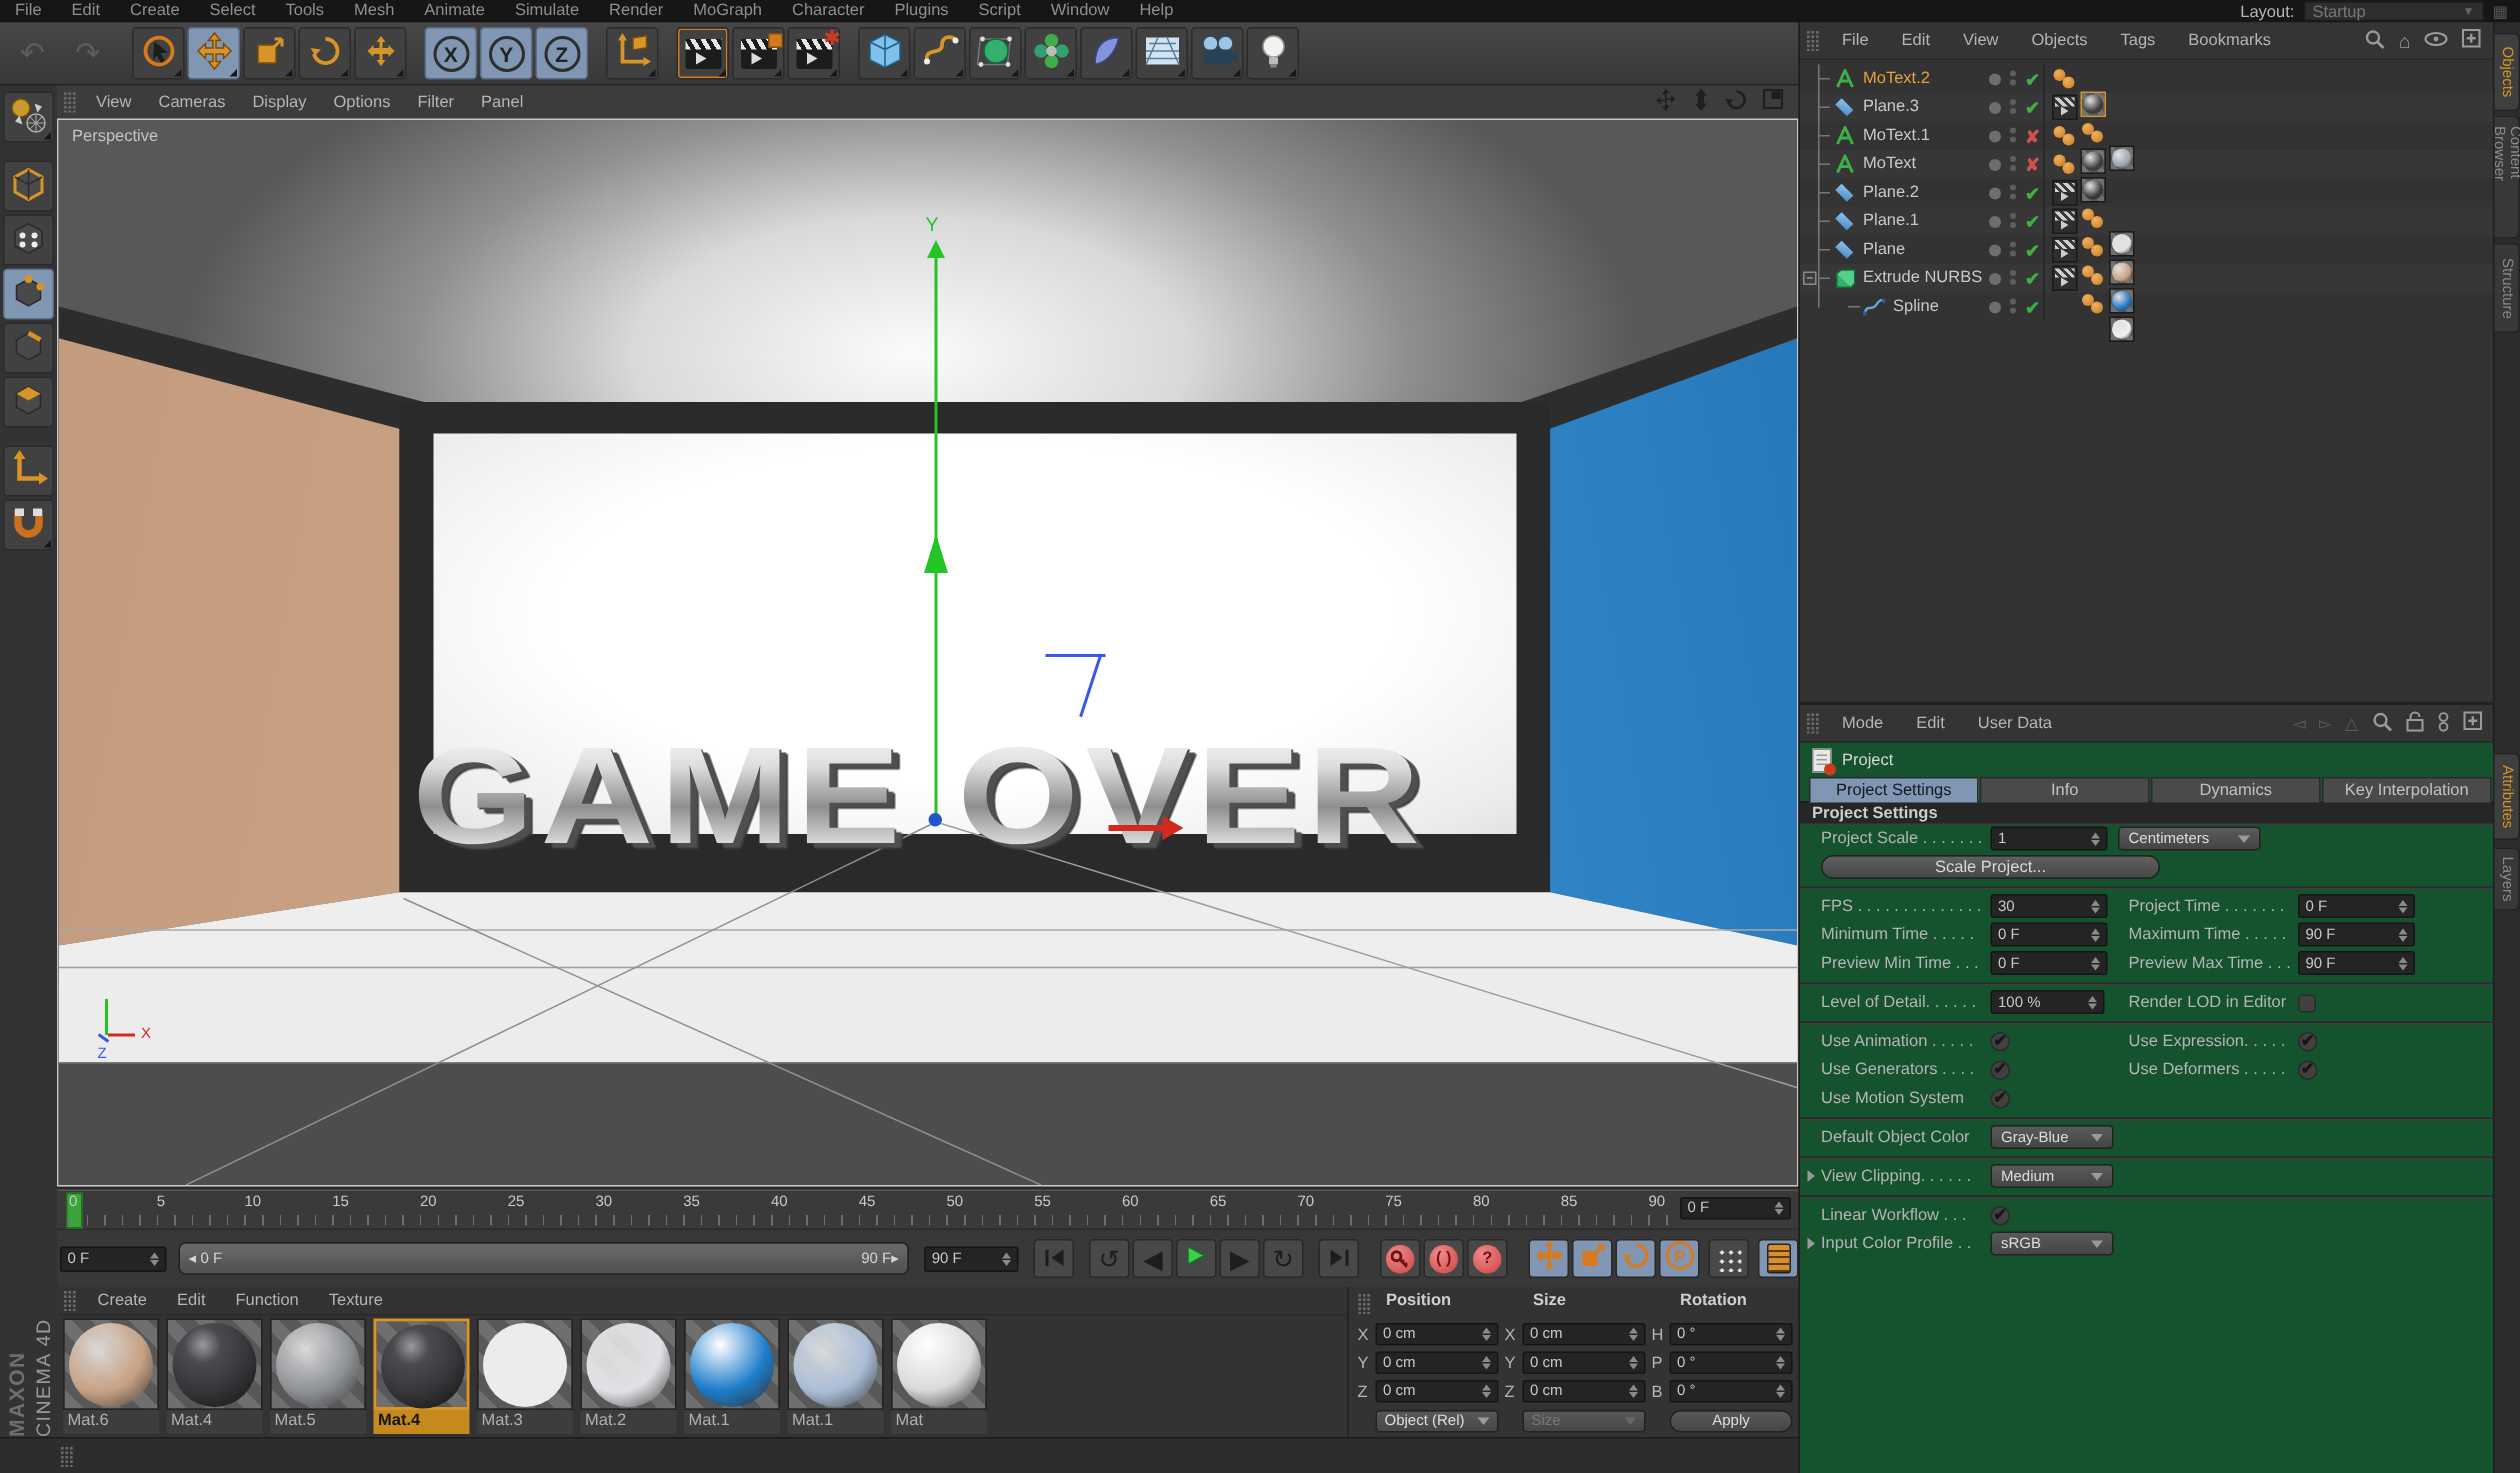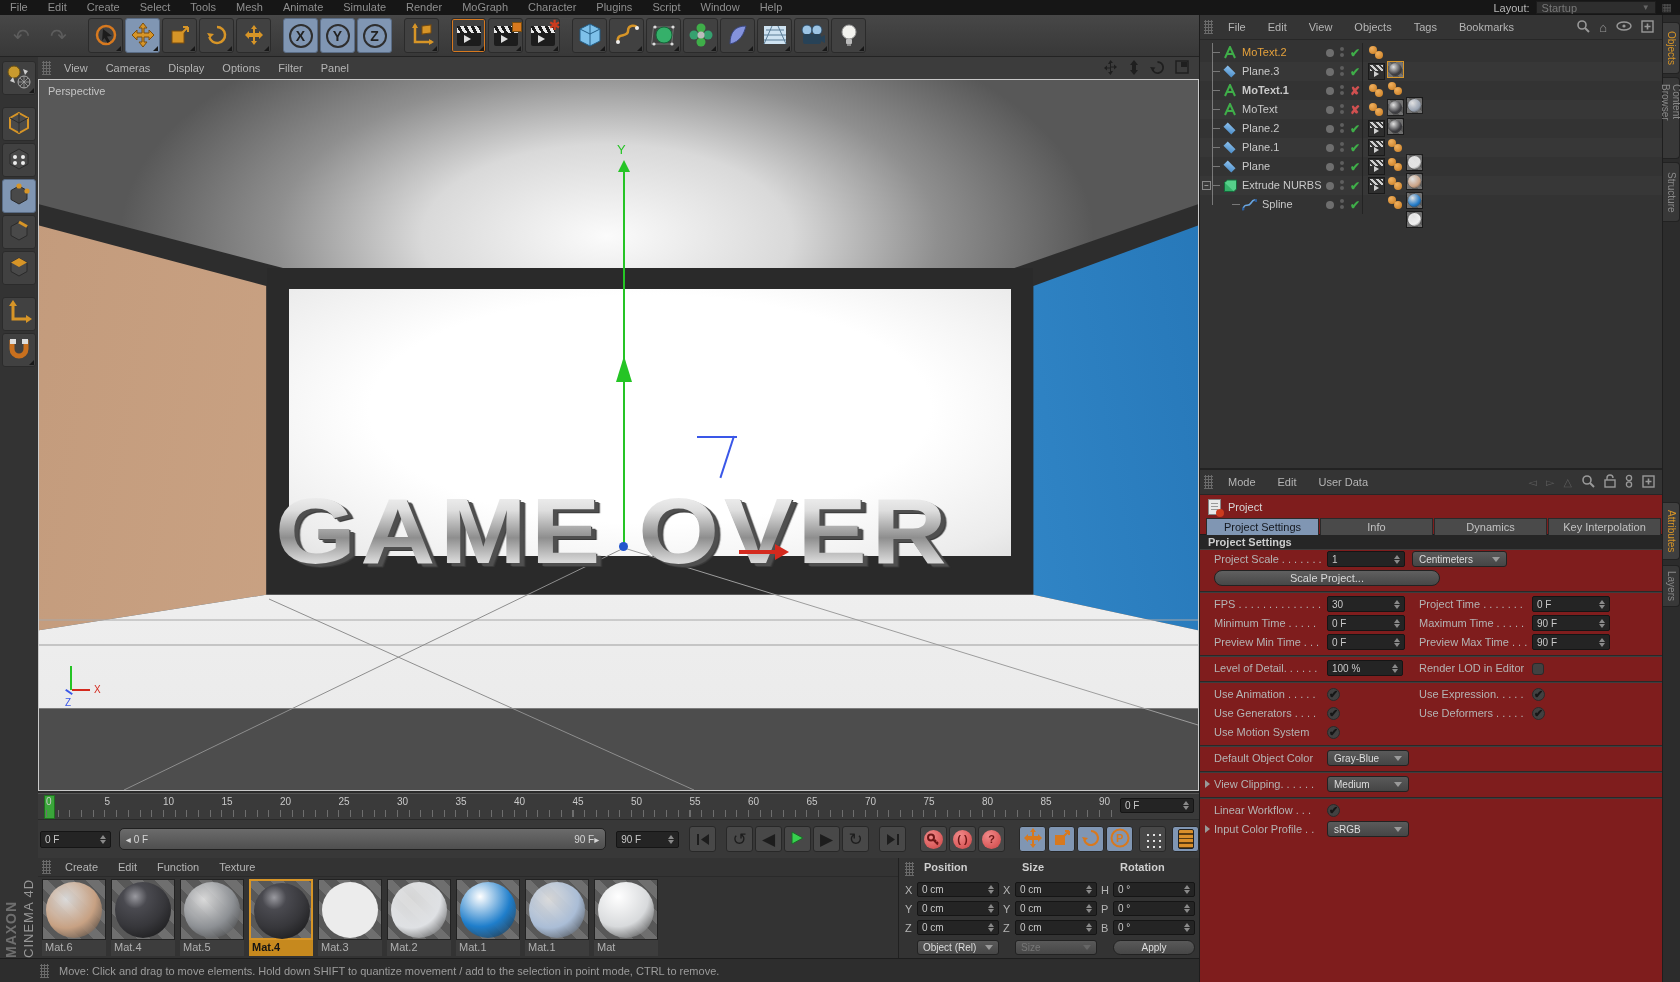--- a/index.html
+++ b/index.html
@@ -150,21 +150,21 @@
   .rendertag::before{content:'';position:absolute;left:1px;top:1px;right:1px;height:6px;
     background:repeating-linear-gradient(45deg,#cfcfcf 0 2px,#383838 2px 4px)}
   .rendertag::after{content:'';position:absolute;left:5px;bottom:2px;width:0;height:0;
     border-top:3px solid transparent;border-bottom:3px solid transparent;border-left:5px solid #cfcfcf}
   .mattag{border:1px solid #1a1a1a;background:repeating-linear-gradient(45deg,#6f6f6f 0 4px,#565656 4px 8px);position:relative}
   .mattag.selmat{border:1px solid #d79527}
   .mattag .mb{position:absolute;left:1px;top:1px;width:13px;height:13px;border-radius:50%}
   .expander{position:absolute;left:6px;top:5px;width:9px;height:9px;background:#3c3c3c;border:1px solid #8a8a8a;
     color:#cfcfcf;font-size:8px;line-height:7px;text-align:center}
   
-  #attr{position:absolute;left:0;top:453px;width:463px;bottom:0;background:#7f1d1d;border-top:2px solid #222}
+  #attr{position:absolute;left:0;top:453px;width:463px;bottom:0;background:#14532d;border-top:2px solid #222}
   #attr-objrow{height:23px;display:flex;align-items:center;gap:7px;padding-left:8px;color:#d6d6d6}
   .doc-icon{width:13px;height:16px;background:#e8e8e8;border:1px solid #888;position:relative}
   .doc-icon::before{content:'';position:absolute;left:2px;top:3px;right:2px;height:1px;background:#999;
     box-shadow:0 3px 0 #999,0 6px 0 #999}
   .doc-icon::after{content:'';position:absolute;right:-4px;bottom:-3px;width:8px;height:8px;border-radius:50%;
     background:#cc3b1e}
   #attr-tabs{display:flex;gap:1px;padding-left:6px}
   .atab{width:113px;height:17px;background:#4a4a4a;color:#c2c2c2;display:flex;align-items:center;
     justify-content:center;border:1px solid #2a2a2a;border-bottom:none;overflow:hidden;white-space:nowrap}
   .atab.active{background:#8096b3;color:#14181f}
@@ -784,21 +784,20 @@
         <span class="caret"></span>
       </div>
       <div class="cdrop" style="left: 214px; top: 82px; width: 82px; justify-content: center; border-radius: 8px;">
         <span>Apply</span>
       </div>
     </div>
 </div>
 
 <div id="statusbar" class="abs">
   <span class="grip" style="margin-left:40px"></span>
-  <span style="padding-left:6px">Move: Click and drag to move elements. Hold down SHIFT to quantize movement / add to the selection in point mode, CTRL to remove.</span>
 </div>
 
 <div id="right-panel" class="abs">
   <div class="pmenu">
     <span class="grip"></span>
     <span id="om-menu-items" class="flex">
         <span class="mi">File</span>
         <span class="mi">Edit</span>
         <span class="mi">View</span>
         <span class="mi">Objects</span>
@@ -862,21 +861,21 @@
           <div class="mb" style="background: radial-gradient(circle at 35% 30%, rgba(255, 255, 255, 0.8), rgb(153, 163, 178) 60%, rgba(0, 0, 0, 0.5));"></div>
         </div>
       </div>
       <div class="om-row">
         <div class="om-tick" style="left: 12px;"></div>
         <div class="om-icon" style="left: 22px;">
           <svg width="14" height="13">
             <path d="M2 12L7 1l5 11M4.4 8h5.2" stroke="#3fae49" stroke-width="2" fill="none"></path>
           </svg>
         </div>
-        <span class="om-label" style="left: 42px; font-weight: bold;">MoText.1</span>
+        <span class="om-label" style="left: 42px;">MoText.1</span>
         <div class="om-dot"></div>
         <div class="om-mini">
           <i></i>
           <i></i>
         </div>
         <span class="om-state cross">✘</span>
         <div class="om-div"></div>
         <div class="tagslot phong" style="left: 168px;"></div>
         <div class="tagslot mattag" style="left: 187px;">
           <div class="mb" style="background: radial-gradient(circle at 35% 30%, rgba(255, 255, 255, 0.8), rgb(58, 58, 62) 60%, rgba(0, 0, 0, 0.5));"></div>

